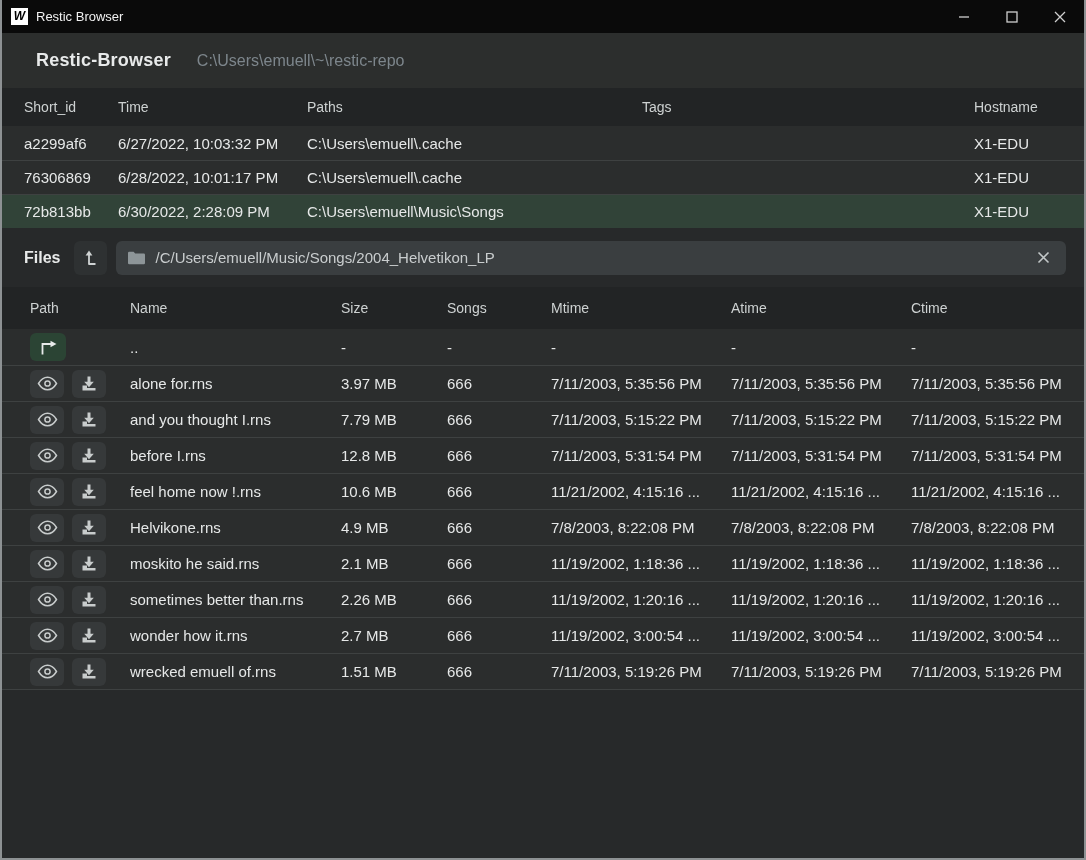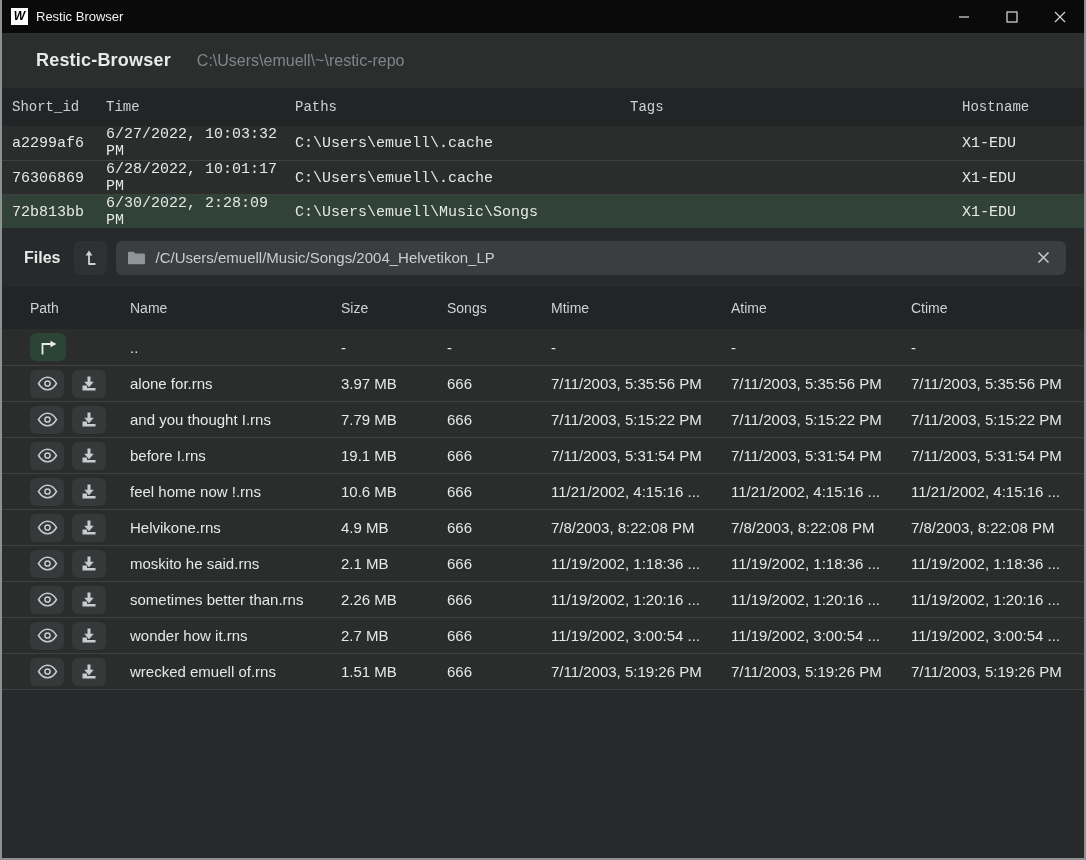--- a/index.html
+++ b/index.html
@@ -26,21 +26,21 @@
   .select-repo-btn { background:#233a2d; color:#fff; font-weight:bold; font-size:15px;
                      font-family:inherit; border:none; border-radius:6px; padding:11px 19px; margin-right:20px; }
   .repo-path { color:#7d868c; font-size:16px; }
 
   
   .section-title-row { height:62px; display:flex; align-items:center; padding:0 22px; }
   .section-title { font-size:16px; font-weight:bold; }
 
   
   .snap-header, .snap-row { display:grid; grid-template-columns:94px 189px 335px 332px 1fr;
-                            padding-left:10px; align-items:center;font-family:Liberation Mono, monospace; }
+                            padding-left:22px; align-items:center; }
   .snap-header { height:38px; background:#222425; color:#ced2d2; font-size:14px; }
   .snap-row { height:34px; background:#2b2d2d; font-size:15px; color:#e6e8e8; }
   .snap-row + .snap-row { border-top:1px solid #3e4141; }
   .snap-row.selected { background:#314338; }
 
   
   .files-bar { height:59px; flex:none; display:flex; align-items:center; padding:0 18px 0 22px; }
   .files-title { font-size:16px; font-weight:bold; margin-right:14px; }
   .small-btn { width:33px; height:34px; background:#2e3132; border:none; border-radius:6px;
                display:flex; align-items:center; justify-content:center; margin-right:9px; flex:none; }
@@ -234,21 +234,21 @@
           </button>
           <button class="icon-btn">
             <svg width="16" height="16" viewBox="0 0 16 16">
               <rect x="6.5" y="0.5" width="3" height="6" fill="#c8cccc"></rect>
               <path d="M3.2 5.8 H12.8 L8 11.2 Z" fill="#c8cccc"></path>
               <path d="M1.5 9.5 H6 V12 H14.5 V14.5 H1.5 Z" fill="#c8cccc"></path>
             </svg>
           </button>
         </div>
         <div>before I.rns</div>
-        <div>19.1 MB</div>
+        <div>12.8 MB</div>
         <div>666</div>
         <div>7/11/2003, 5:31:54 PM</div>
         <div>7/11/2003, 5:31:54 PM</div>
         <div>7/11/2003, 5:31:54 PM</div>
       </div>
       <div class="file-row">
         <div class="row-actions">
           <button class="icon-btn">
             <svg width="21" height="15" viewBox="0 0 21 15">
               <path d="M1.5 7.5 C4.5 2.5 7.5 1.3 10.5 1.3 C13.5 1.3 16.5 2.5 19.5 7.5 C16.5 12.5 13.5 13.7 10.5 13.7 C7.5 13.7 4.5 12.5 1.5 7.5 Z" fill="none" stroke="#c8cccc" stroke-width="1.5"></path>

